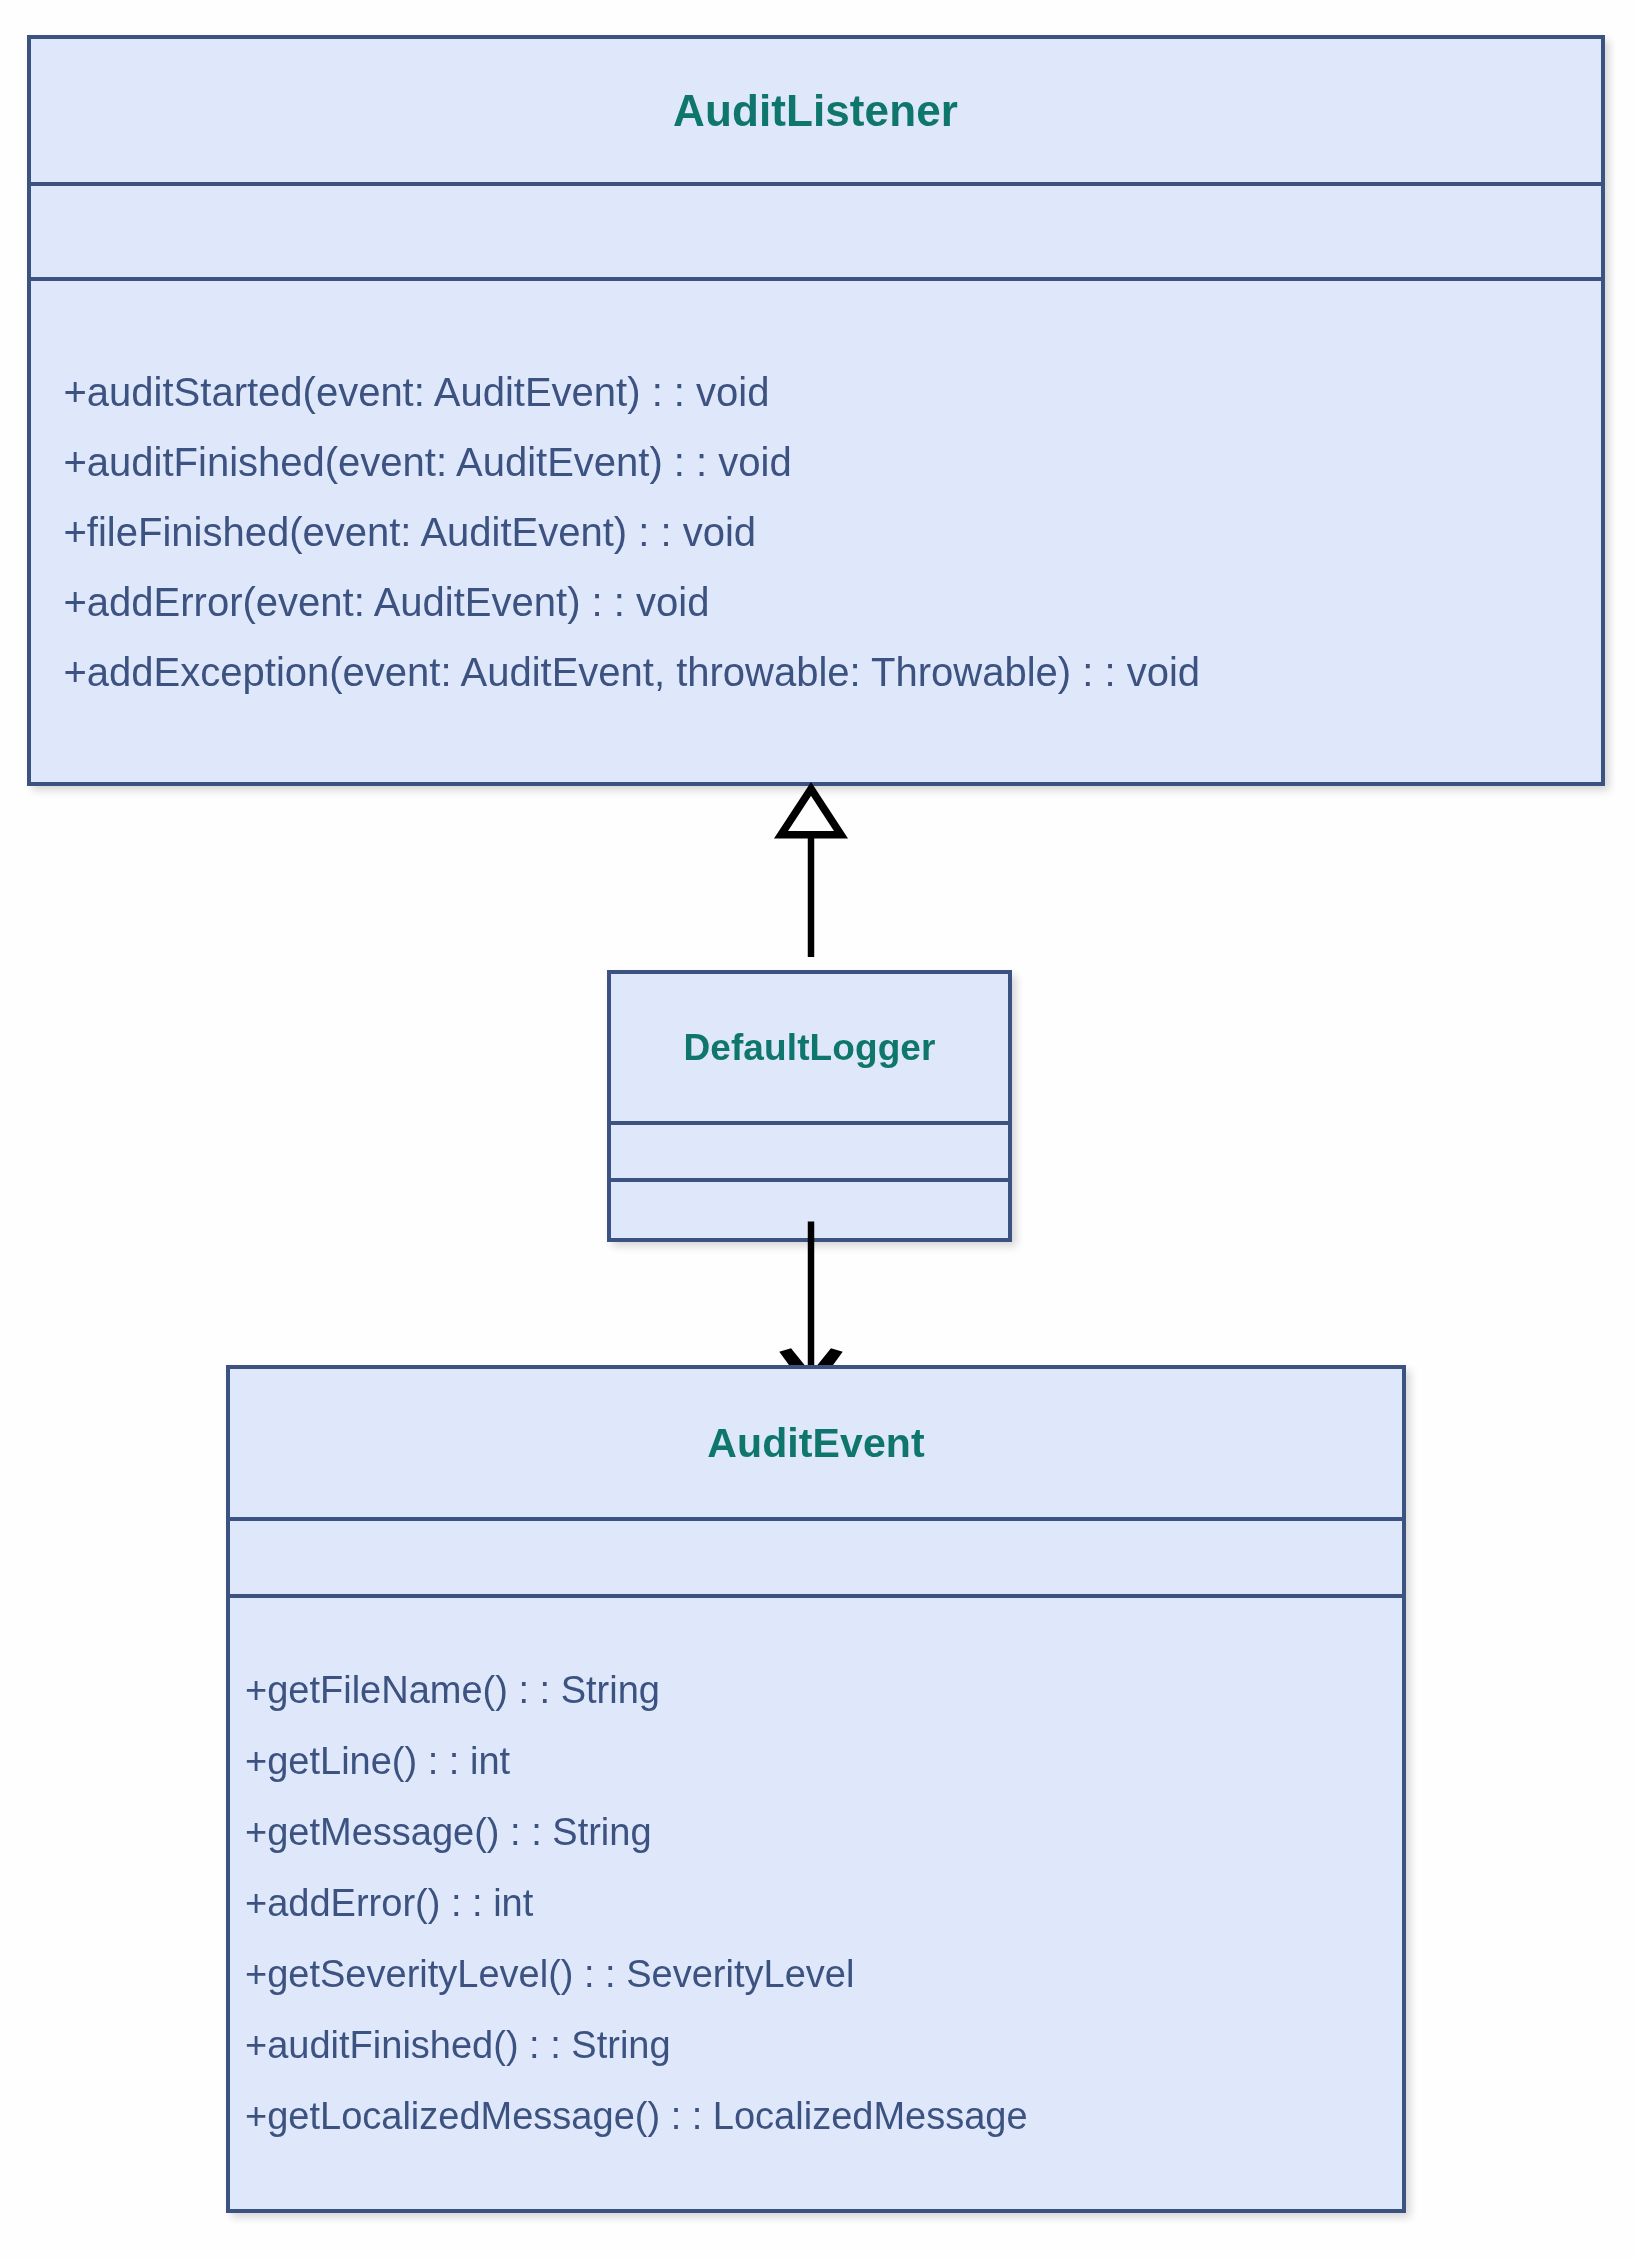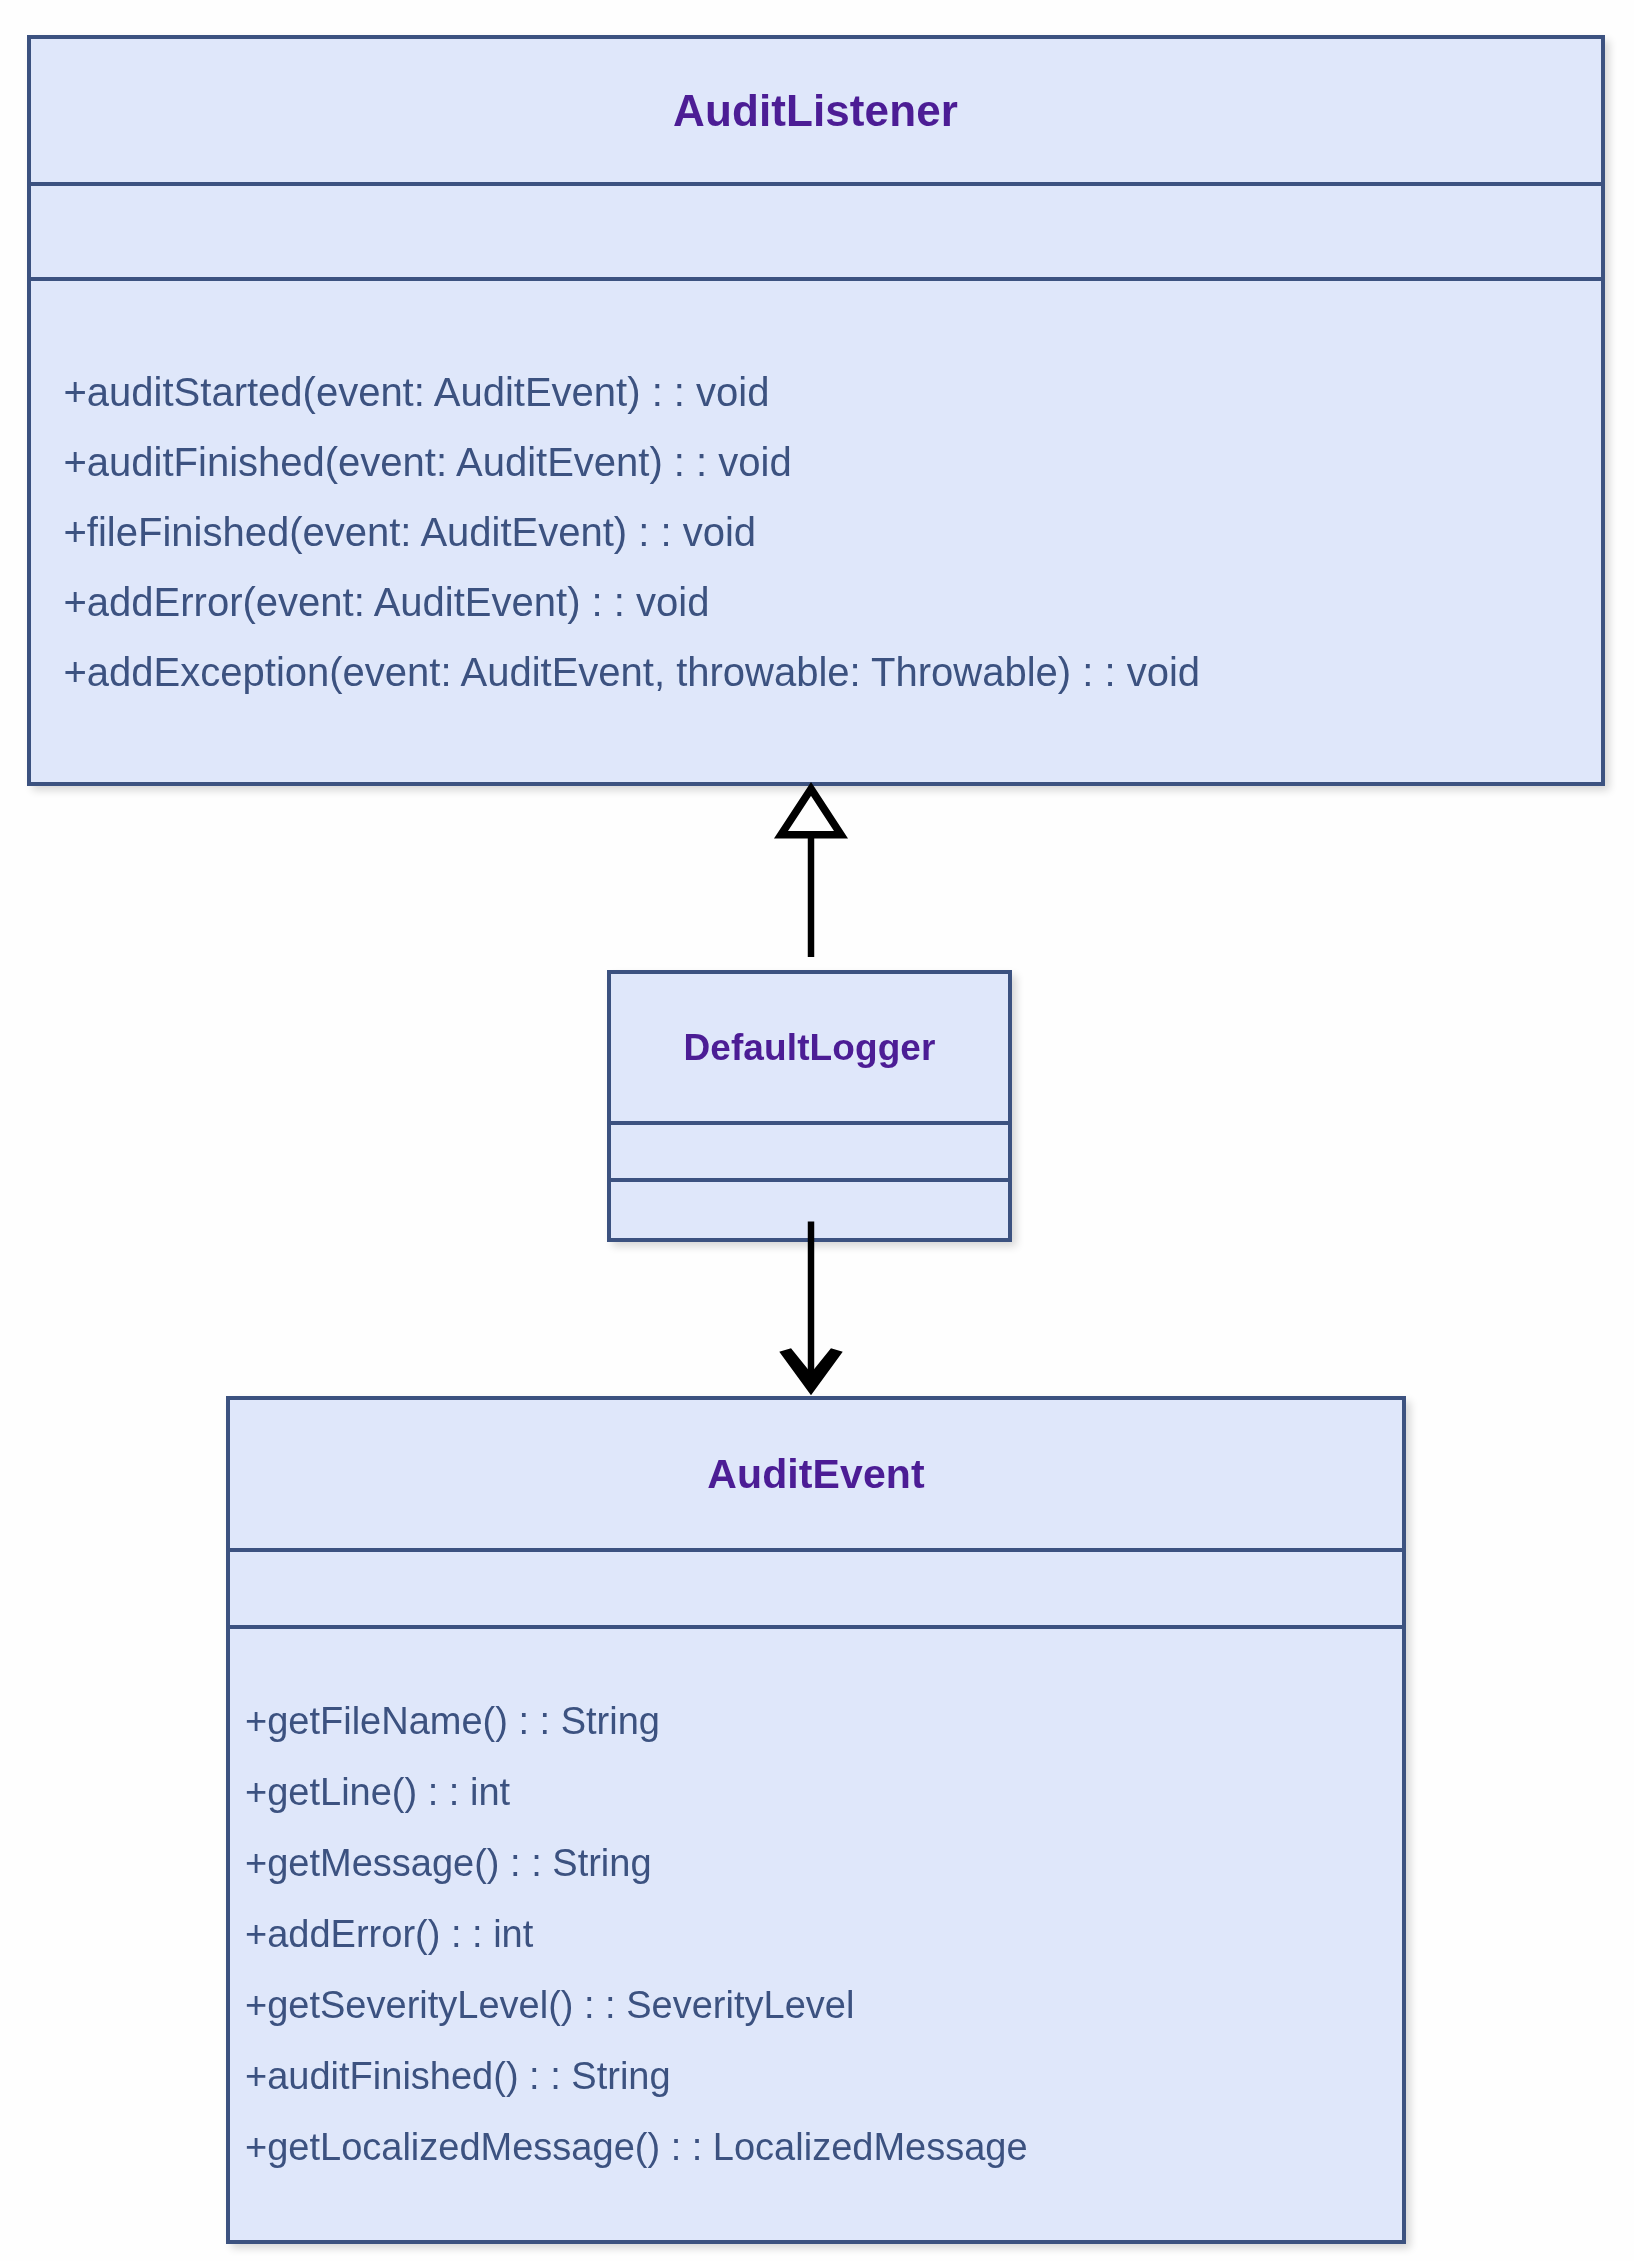--- a/index.html
+++ b/index.html
@@ -33,21 +33,21 @@
   .uml-compartment + .uml-compartment {
     border-top: 4.1px solid #3c5280;
   }
   .uml-title-compartment {
     display: flex;
     align-items: center;
     justify-content: center;
   }
   .uml-title {
     font-weight: bold;
-    color: #4c1d95;
+    color: #0f766e;
     text-align: center;
     letter-spacing: 0.1px;
   }
   .uml-members {
     display: flex;
     flex-direction: column;
     justify-content: center;
   }
   .uml-member {
     color: #3c5280;
@@ -69,21 +69,21 @@
   #class-defaultlogger {
     left: 607px; top: 970px;
     width: 405px; height: 272px;
   }
   #class-defaultlogger .uml-title-compartment { height: 147px; }
   #class-defaultlogger .uml-title { font-size: 37px; }
   #class-defaultlogger .uml-attrs { height: 57px; }
   #class-defaultlogger .uml-members { flex: 1; }
 
   #class-auditevent {
-    left: 226px; top: 1396px;
+    left: 226px; top: 1365px;
     width: 1180px; height: 848px;
   }
   #class-auditevent .uml-title-compartment { height: 148px; }
   #class-auditevent .uml-title { font-size: 41px; }
   #class-auditevent .uml-attrs { height: 77px; }
   #class-auditevent .uml-members { flex: 1; padding-left: 15px; }
   #class-auditevent .uml-member { font-size: 38px; line-height: 71px; }
 
   
   .connector {

